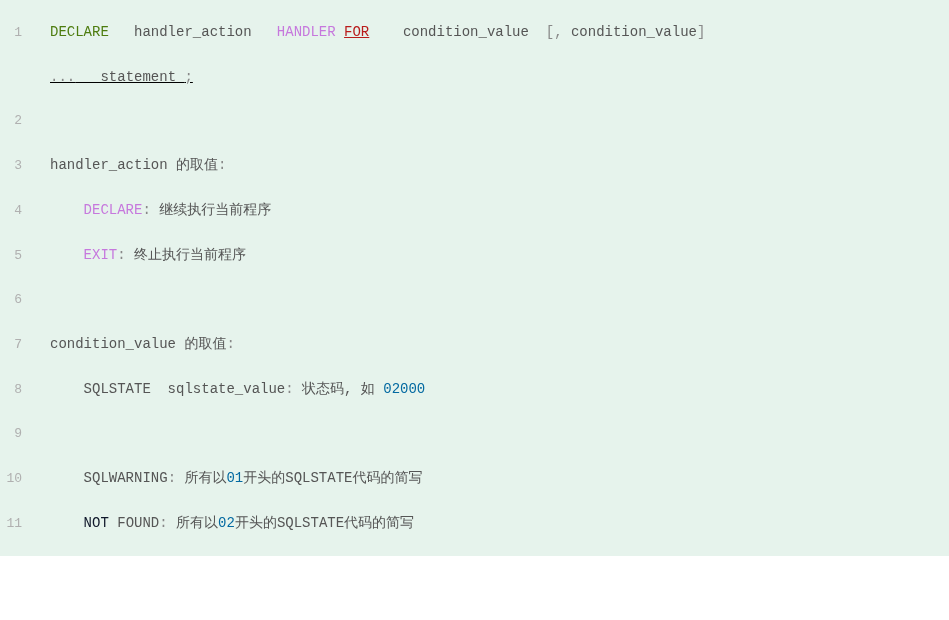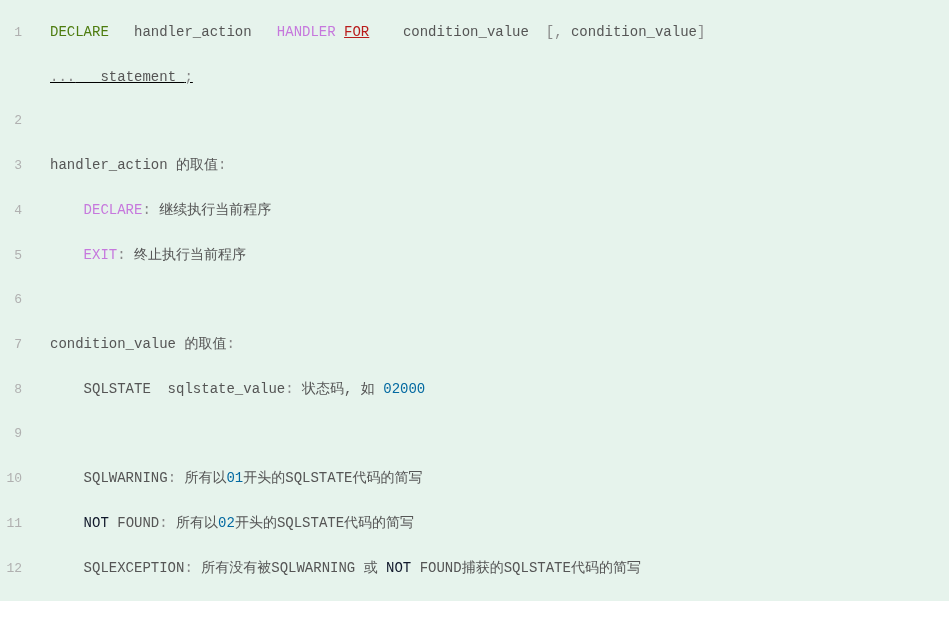--- a/index.html
+++ b/index.html
@@ -103,17 +103,13 @@
       <span class="line-content"></span>
     </div>
     <div class="line">
       <span class="line-number">10</span>
       <span class="line-content"><span>    SQLWARNING</span><span class="punct">:</span><span> 所有以</span><span class="num">01</span><span>开头的SQLSTATE代码的简写</span></span>
     </div>
     <div class="line">
       <span class="line-number">11</span>
       <span class="line-content"><span>    </span><span class="kw-not">NOT</span><span> FOUND</span><span class="punct">:</span><span> 所有以</span><span class="num">02</span><span>开头的SQLSTATE代码的简写</span></span>
     </div>
-    <div class="line">
-      <span class="line-number">12</span>
-      <span class="line-content"><span>    SQLEXCEPTION</span><span class="punct">:</span><span> 所有没有被SQLWARNING 或 </span><span class="kw-not">NOT</span><span> FOUND捕获的SQLSTATE代码的简写</span></span>
-    </div>
   </div>
 
 </body></html>

